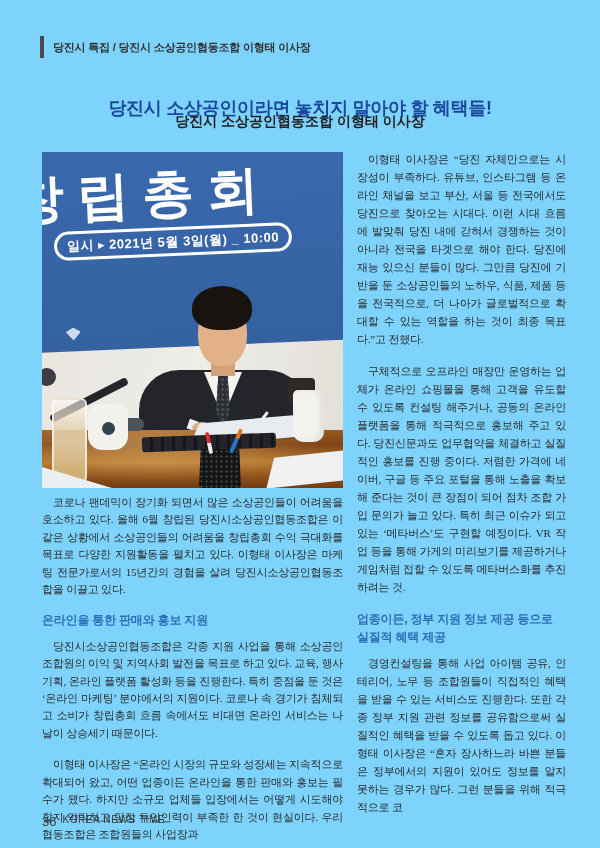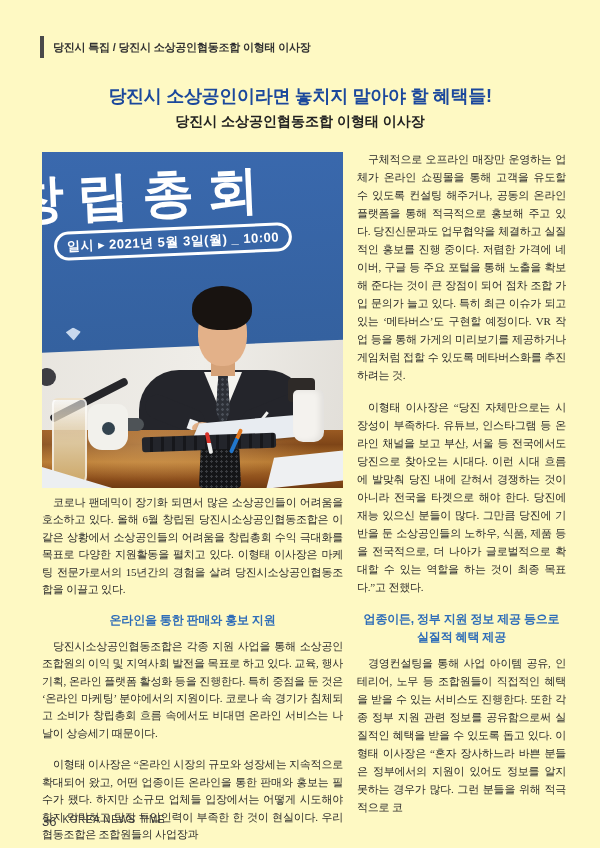--- a/index.html
+++ b/index.html
@@ -1,31 +1,31 @@
 <!DOCTYPE html>
 <html style="--title-blue: #1b489c; --heading-blue: #2e6db8; --banner-blue: #3a69ae; --kicker-bar: #4a4a4a;"><head>
 <meta charset="utf-8">
 <style>
   * { margin:0; padding:0; box-sizing:border-box; }
   html,body { background:#ffffff; }
   body { width:600px; height:848px; position:relative; overflow:hidden;
          font-family:"Liberation Serif","DejaVu Serif",serif; color:#2b2b2b; }
 
-  .page { position:absolute; inset:0; width:600px; height:848px; background:#fef9c3; }
+  .page { position:absolute; inset:0; width:600px; height:848px; background:#7dd3fc; }
 
   
   .kicker { position:absolute; left:40px; top:36px; display:flex; align-items:center;
             font-family:"Liberation Sans","DejaVu Sans",sans-serif; }
   .kicker-bar { width:4px; height:22px; background:var(--kicker-bar,#4a4a4a); margin-right:9px; }
   .kicker-text { font-size:11px; color:#323232; letter-spacing:-0.2px; }
   .kicker-text b { font-weight:700; }
   .kicker-text span { font-weight:600; }
 
   
-  .title { position:absolute; left:0; top:84px; width:100%; text-align:center;
+  .title { position:absolute; left:0; top:96px; width:100%; text-align:center;
            font-family:"Liberation Sans","DejaVu Sans",sans-serif;
            font-size:18px; font-weight:800; color:var(--title-blue,#1b489c); letter-spacing:-0.3px; }
   .subtitle { position:absolute; left:0; top:113px; width:100%; text-align:center;
               font-family:"Liberation Sans","DejaVu Sans",sans-serif;
               font-size:14px; font-weight:700; color:#222; }
 
   
   .photo { position:absolute; left:42px; top:152px; width:301px; height:336px; overflow:hidden;
            background:linear-gradient(100deg,#e7e4de 0%,#efede8 55%,#e1ded8 100%); }
   .photo div { position:absolute; }
@@ -98,21 +98,21 @@
               background:linear-gradient(180deg,#e07820 40%,#2277cc 40%); border-radius:2px; }
   .pen-red  { left:165px; top:280px; width:4px; height:22px; transform:rotate(-12deg);
               background:linear-gradient(180deg,#d8322a 50%,#f0f0ee 50%); border-radius:2px; }
 
   
   .col { position:absolute; font-size:11px; line-height:17.4px; text-align:justify;
          letter-spacing:-0.2px; color:#2b2b2b; }
   .col p { text-indent:1em; margin-bottom:14px; }
   .col p.no-indent { text-indent:0; }
   .col h3 { font-family:"Liberation Sans","DejaVu Sans",sans-serif; font-size:12px; font-weight:700;
-            color:var(--heading-blue,#2e6db8); margin:2px 0 8px; letter-spacing:-0.2px; text-align:center; }
+            color:var(--heading-blue,#2e6db8); margin:2px 0 8px; letter-spacing:-0.2px; text-align:left; }
   .col-left  { left:42px;  top:494px; width:301px; }
   .col-right { left:357px; top:150px; width:209px; line-height:18px; }
 
   
   .folio { position:absolute; left:42px; top:814px; display:flex; align-items:flex-start; gap:6px;
            font-family:"Liberation Sans","DejaVu Sans",sans-serif; }
   .folio-num { font-size:13px; color:#3c3c3c; }
   .folio-mag { font-size:10px; font-weight:400; letter-spacing:0.6px; color:#3a3a3a; }
 </style>
 </head>
@@ -171,22 +171,22 @@
   </figure>
 
   <section class="col col-left">
     <p>코로나 팬데믹이 장기화 되면서 많은 소상공인들이 어려움을 호소하고 있다. 올해 6월 창립된 당진시소상공인협동조합은 이 같은 상황에서 소상공인들의 어려움을 창립총회 수익 극대화를 목표로 다양한 지원활동을 펼치고 있다. 이형태 이사장은 마케팅 전문가로서의 15년간의 경험을 살려 당진시소상공인협동조합을 이끌고 있다.</p>
     <h3>온라인을 통한 판매와 홍보 지원</h3>
     <p>당진시소상공인협동조합은 각종 지원 사업을 통해 소상공인 조합원의 이익 및 지역사회 발전을 목표로 하고 있다. 교육, 행사 기획, 온라인 플랫폼 활성화 등을 진행한다. 특히 중점을 둔 것은 ‘온라인 마케팅’ 분야에서의 지원이다. 코로나 속 경기가 침체되고 소비가 창립총회 흐름 속에서도 비대면 온라인 서비스는 나날이 상승세기 때문이다.</p>
     <p>이형태 이사장은 “온라인 시장의 규모와 성장세는 지속적으로 확대되어 왔고, 어떤 업종이든 온라인을 통한 판매와 홍보는 필수가 됐다. 하지만 소규모 업체들 입장에서는 어떻게 시도해야 할지 막막하고 당장 투입인력이 부족한 한 것이 현실이다. 우리 협동조합은 조합원들의 사업장과</p>
   </section>
 
   <section class="col col-right">
+    <p>이형태 이사장은 “당진 자체만으로는 시장성이 부족하다. 유튜브, 인스타그램 등 온라인 채널을 보고 부산, 서울 등 전국에서도 당진으로 찾아오는 시대다. 이런 시대 흐름에 발맞춰 당진 내에 갇혀서 경쟁하는 것이 아니라 전국을 타겟으로 해야 한다. 당진에 재능 있으신 분들이 많다. 그만큼 당진에 기반을 둔 소상공인들의 노하우, 식품, 제품 등을 전국적으로, 더 나아가 글로벌적으로 확대할 수 있는 역할을 하는 것이 최종 목표다.”고 전했다.</p>
     <p>구체적으로 오프라인 매장만 운영하는 업체가 온라인 쇼핑몰을 통해 고객을 유도할 수 있도록 컨설팅 해주거나, 공동의 온라인 플랫폼을 통해 적극적으로 홍보해 주고 있다. 당진신문과도 업무협약을 체결하고 실질적인 홍보를 진행 중이다. 저렴한 가격에 네이버, 구글 등 주요 포털을 통해 노출을 확보해 준다는 것이 큰 장점이 되어 점차 조합 가입 문의가 늘고 있다. 특히 최근 이슈가 되고 있는 ‘메타버스’도 구현할 예정이다. VR 작업 등을 통해 가게의 미리보기를 제공하거나 게임처럼 접할 수 있도록 메타버스화를 추진하려는 것.</p>
-    <p>이형태 이사장은 “당진 자체만으로는 시장성이 부족하다. 유튜브, 인스타그램 등 온라인 채널을 보고 부산, 서울 등 전국에서도 당진으로 찾아오는 시대다. 이런 시대 흐름에 발맞춰 당진 내에 갇혀서 경쟁하는 것이 아니라 전국을 타겟으로 해야 한다. 당진에 재능 있으신 분들이 많다. 그만큼 당진에 기반을 둔 소상공인들의 노하우, 식품, 제품 등을 전국적으로, 더 나아가 글로벌적으로 확대할 수 있는 역할을 하는 것이 최종 목표다.”고 전했다.</p>
     <h3>업종이든, 정부 지원 정보 제공 등으로 실질적 혜택 제공</h3>
     <p>경영컨설팅을 통해 사업 아이템 공유, 인테리어, 노무 등 조합원들이 직접적인 혜택을 받을 수 있는 서비스도 진행한다. 또한 각종 정부 지원 관련 정보를 공유함으로써 실질적인 혜택을 받을 수 있도록 돕고 있다. 이형태 이사장은 “혼자 장사하느라 바쁜 분들은 정부에서의 지원이 있어도 정보를 알지 못하는 경우가 많다. 그런 분들을 위해 적극적으로 코</p>
   </section>
 
   <footer class="folio">
     <span class="folio-num">36</span>
     <span class="folio-mag">KOREA NEWS TIME</span>
   </footer>
 
 </div>

